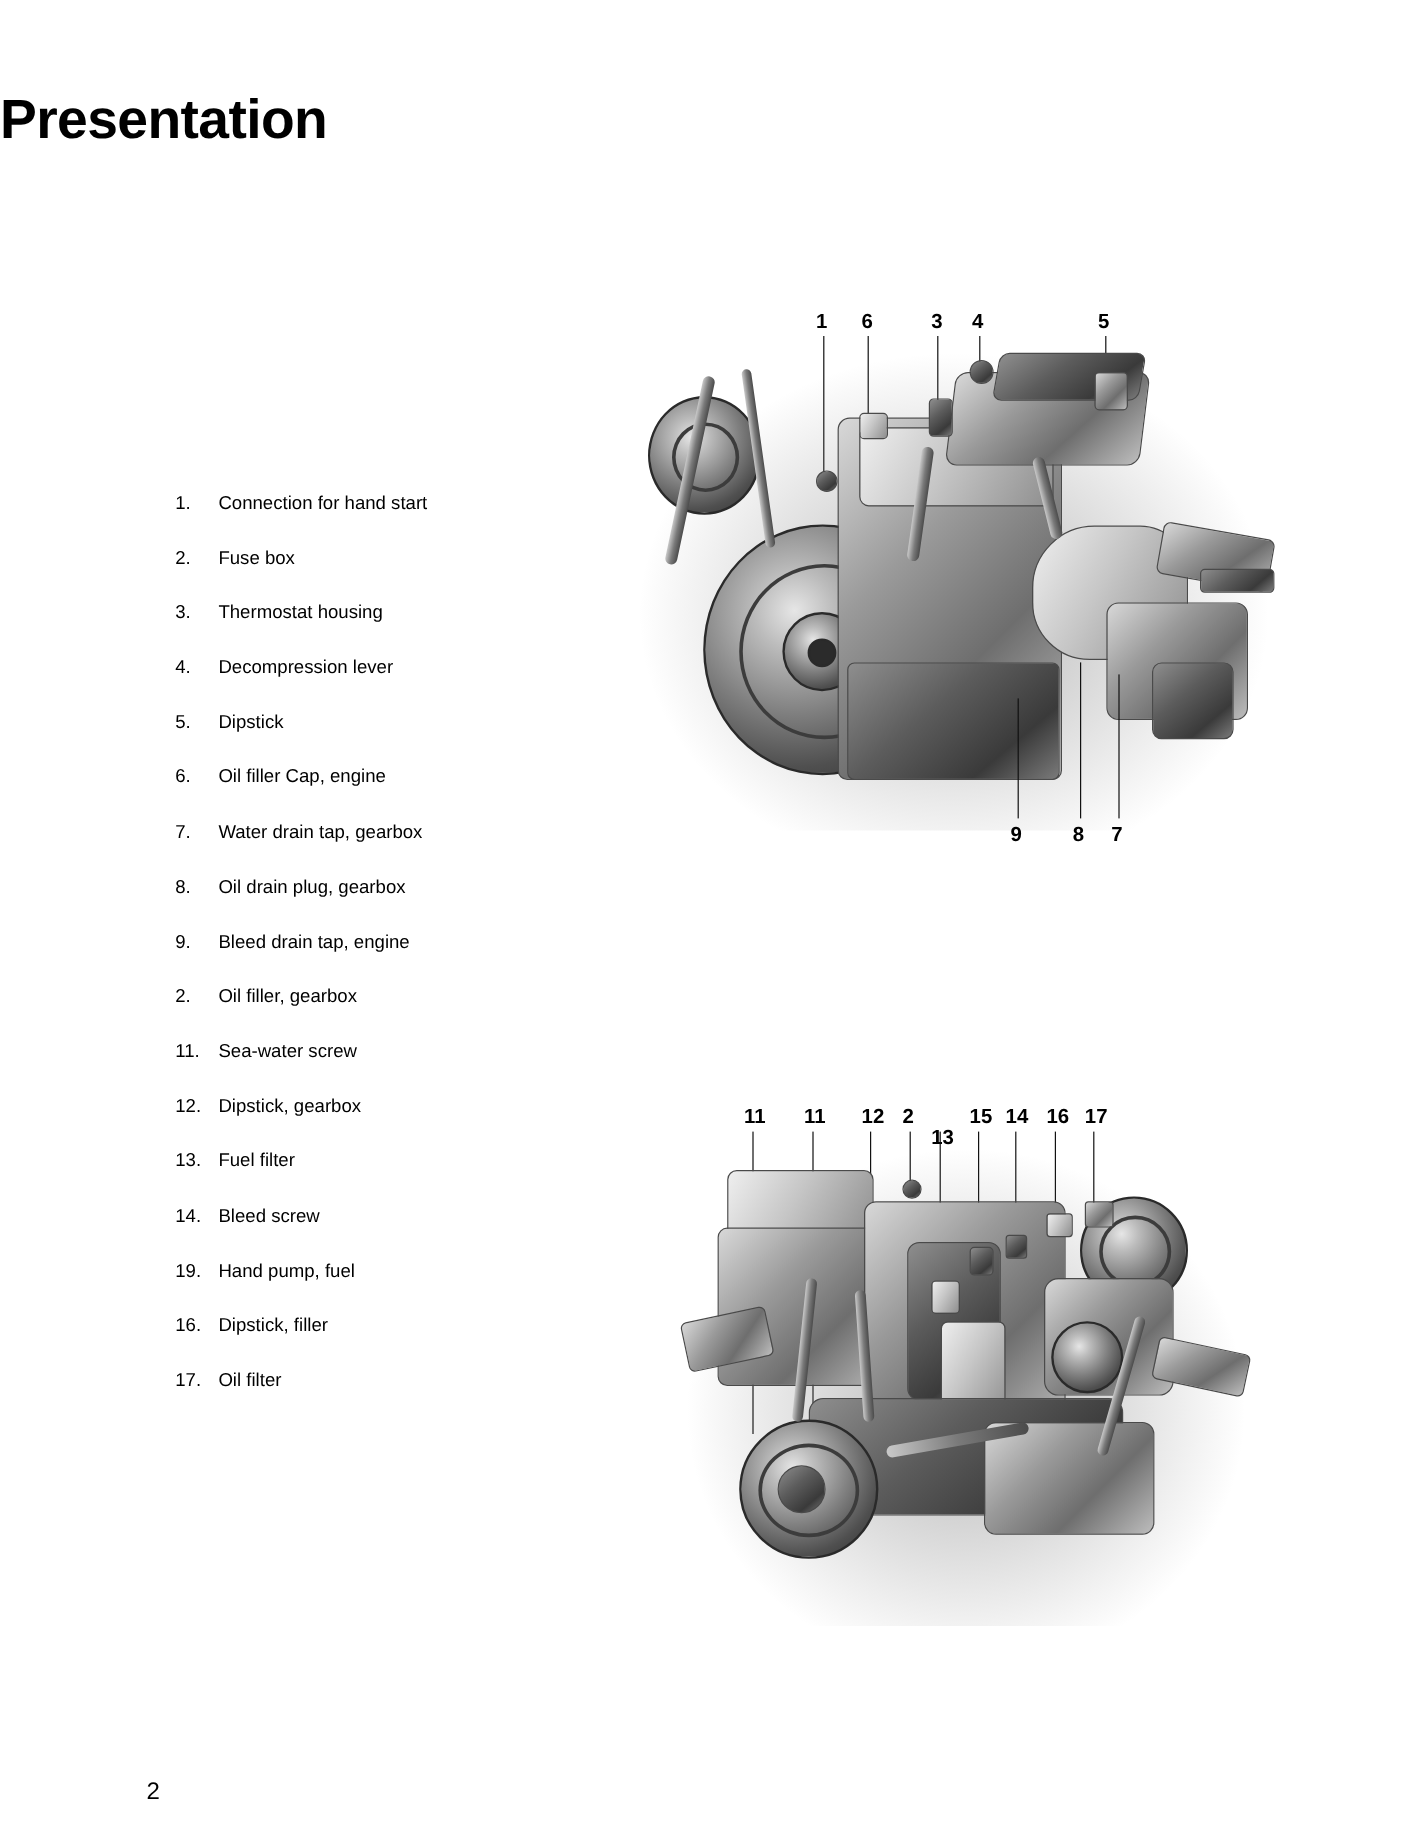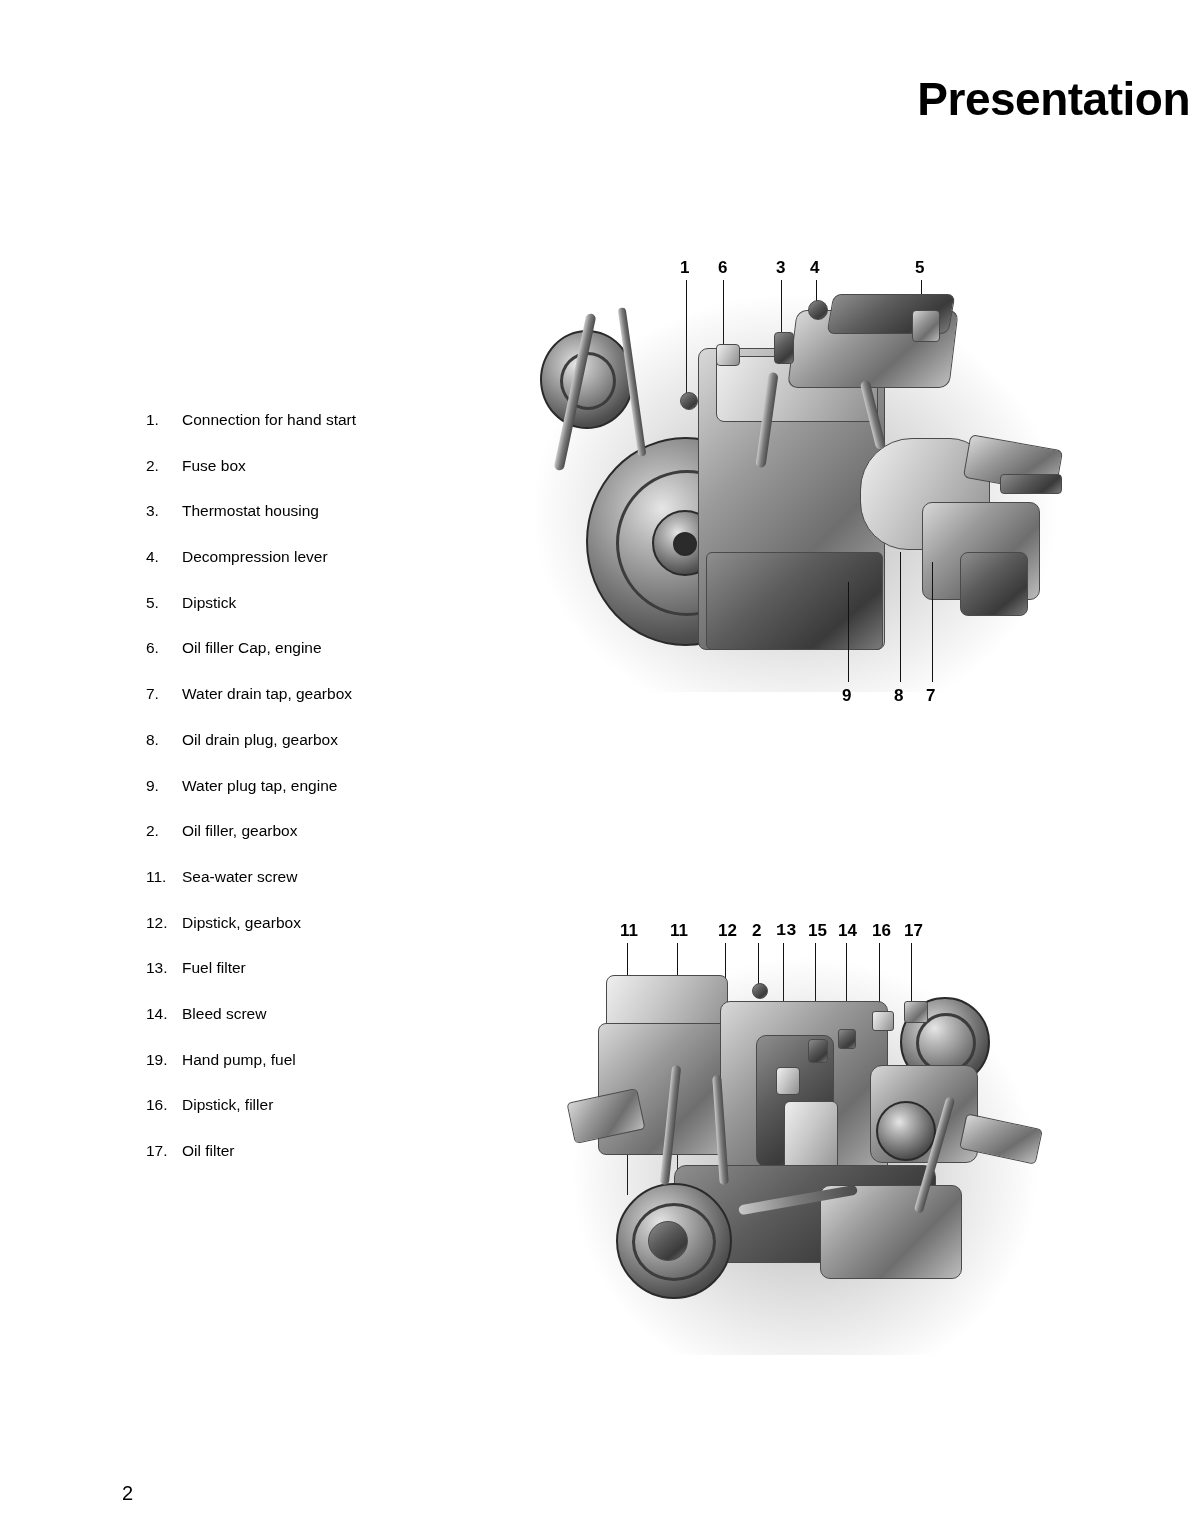--- a/index.html
+++ b/index.html
@@ -16,21 +16,21 @@
     width: 1190px;
     height: 1540px;
     background: #ffffff;
     overflow: hidden;
   }
   .page-title {
     position: absolute;
     top: 72px;
     left: 0;
     width: 1190px;
-    text-align: right;
+    text-align: left;
     font-size: 46px;
     font-weight: bold;
     letter-spacing: -0.5px;
   }
   .legend {
     position: absolute;
     left: 146px;
     top: 412px;
     width: 300px;
   }
@@ -154,21 +154,21 @@
     <div class="legend-item">
       <span class="legend-num">7.</span>
       <span class="legend-label">Water drain tap, gearbox</span>
     </div>
     <div class="legend-item">
       <span class="legend-num">8.</span>
       <span class="legend-label">Oil drain plug, gearbox</span>
     </div>
     <div class="legend-item">
       <span class="legend-num">9.</span>
-      <span class="legend-label">Water plug tap, engine</span>
+      <span class="legend-label">Bleed drain tap, engine</span>
     </div>
     <div class="legend-item">
       <span class="legend-num">2.</span>
       <span class="legend-label">Oil filler, gearbox</span>
     </div>
     <div class="legend-item">
       <span class="legend-num">11.</span>
       <span class="legend-label">Sea-water screw</span>
     </div>
     <div class="legend-item">
@@ -257,21 +257,21 @@
     <div class="callout" style="left:364px; top:434px;">8</div>
     <div class="callout" style="left:396px; top:434px;">7</div>
   </div>
 
   <div class="figure fig-bottom">
 
     <div class="callout" style="left:50px;  top:6px;">11</div>
     <div class="callout" style="left:100px; top:6px;">11</div>
     <div class="callout" style="left:148px; top:6px;">12</div>
     <div class="callout" style="left:182px; top:6px;">2</div>
-    <div class="callout" style="left:206px; top:6px;font-family:Liberation Mono, monospace;">13</div>
+    <div class="callout" style="left:206px; top:23px;">13</div>
     <div class="callout" style="left:238px; top:6px;">15</div>
     <div class="callout" style="left:268px; top:6px;">14</div>
     <div class="callout" style="left:302px; top:6px;">16</div>
     <div class="callout" style="left:334px; top:6px;">17</div>
 
     <div class="leader" style="left:57px;  top:28px; height:252px;"></div>
     <div class="leader" style="left:107px; top:28px; height:236px;"></div>
     <div class="leader" style="left:155px; top:28px; height:232px;"></div>
     <div class="leader" style="left:188px; top:28px; height:48px;"></div>
     <div class="leader" style="left:213px; top:28px; height:132px;"></div>

